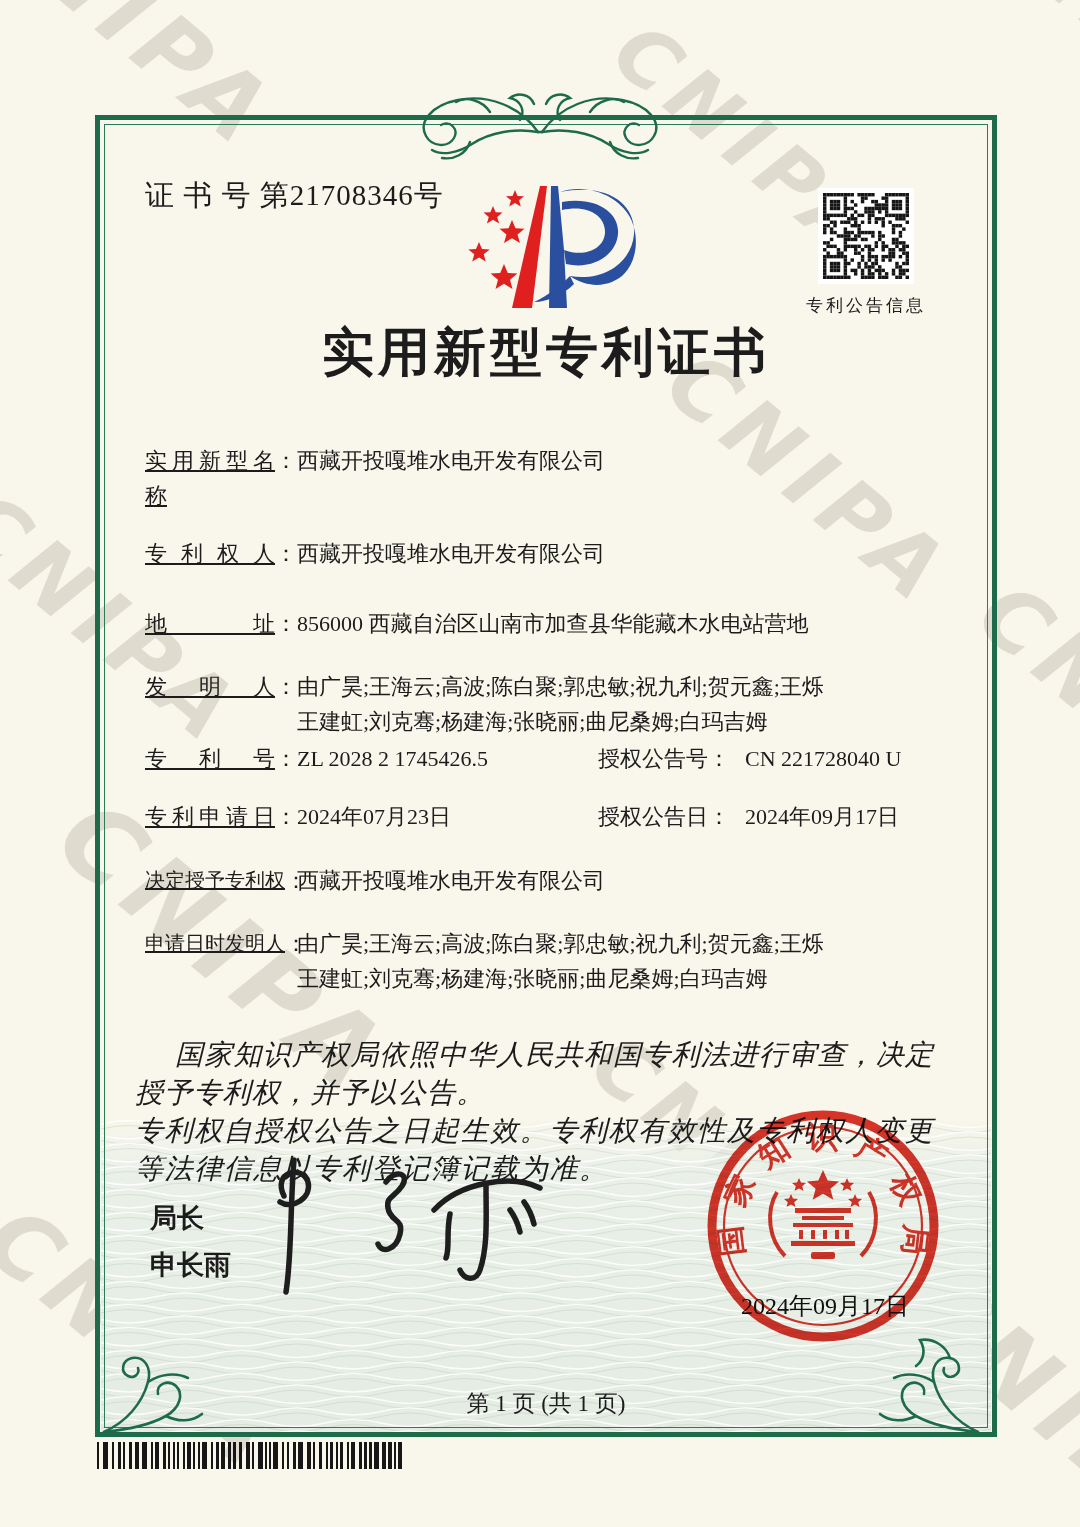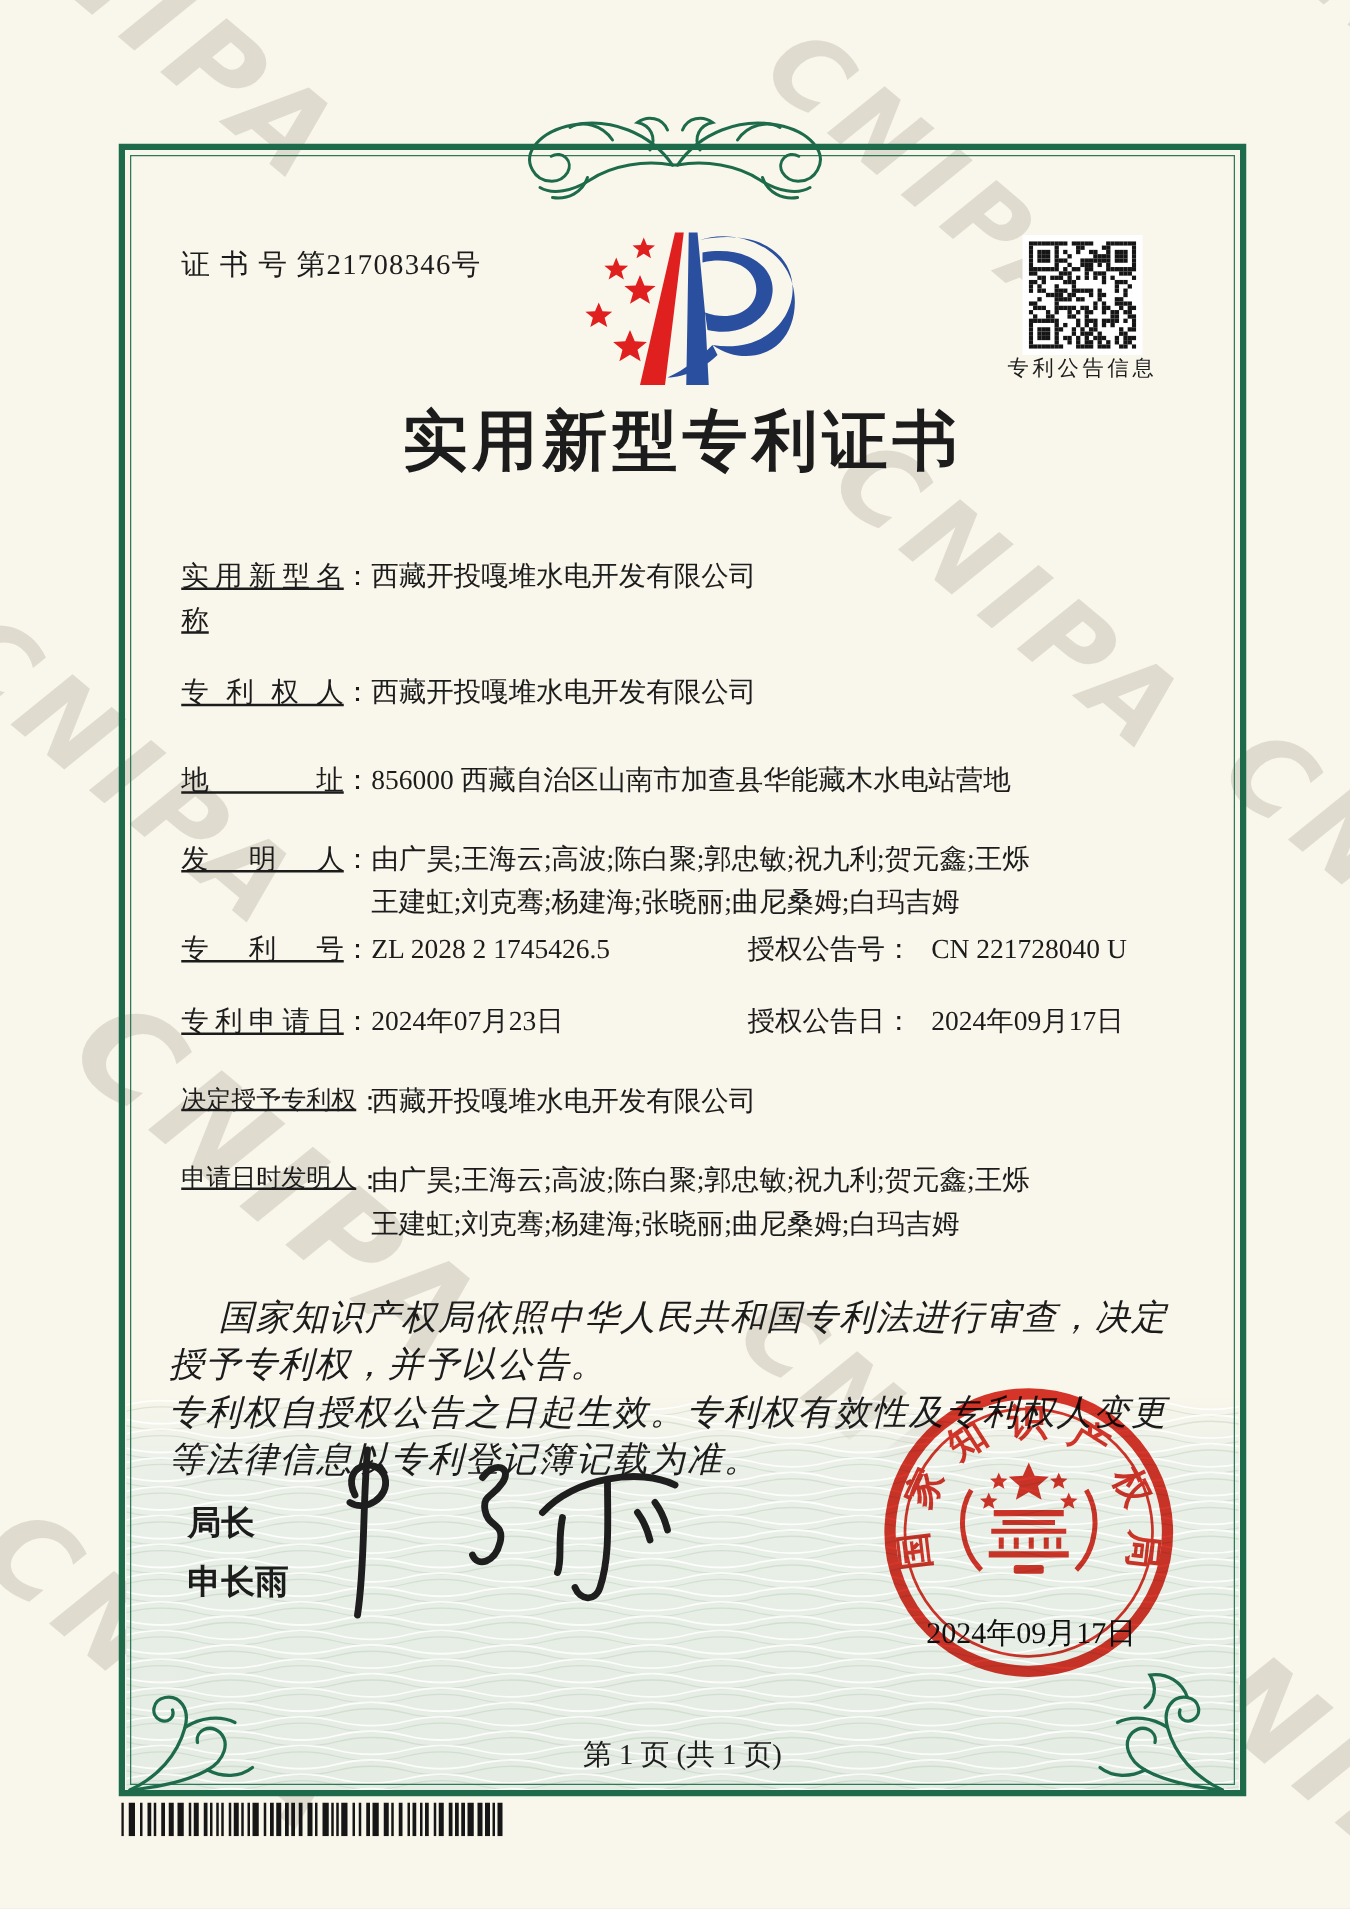--- a/index.html
+++ b/index.html
@@ -11,25 +11,25 @@
       transform:rotate(40deg);letter-spacing:10px;white-space:nowrap;z-index:1;pointer-events:none;}
   
   .frame{position:absolute;left:95px;top:115px;width:902px;height:1322px;
          border:5px solid #1d6b4a;box-sizing:border-box;z-index:3;}
   .frame-inner{position:absolute;inset:4px;border:1.6px solid #2c7a57;}
   
   .band{position:absolute;left:101px;top:1118px;width:890px;height:314px;z-index:2;
         background:linear-gradient(180deg,rgba(234,240,232,0) 0,rgba(234,240,232,.95) 50px,#e8efe6 120px,#e5ece3 100%);}
   .band svg{position:absolute;inset:0;}
   
-  .certno{position:absolute;left:145px;top:196px;font-size:23px;letter-spacing:1px;z-index:4;text-align:right;}
+  .certno{position:absolute;left:145px;top:176px;font-size:29px;letter-spacing:1px;z-index:4;text-align:right;}
   .logo{position:absolute;left:452px;top:180px;z-index:4;}
   .qr{position:absolute;left:818px;top:188px;width:96px;height:96px;background:#fff;z-index:4;
       display:flex;align-items:center;justify-content:center;}
-  .qr-label{position:absolute;left:806px;top:283px;font-size:17px;letter-spacing:3px;z-index:4;}
+  .qr-label{position:absolute;left:806px;top:294px;font-size:17px;letter-spacing:3px;z-index:4;}
   .title{position:absolute;left:95px;top:318px;width:902px;text-align:center;font-size:52px;
          font-weight:700;letter-spacing:4px;z-index:4;}
   
   .row{position:absolute;left:145px;width:820px;font-size:22px;line-height:35px;z-index:4;}
   .lbl{display:inline-block;width:130px;text-align:justify;text-align-last:justify;vertical-align:top;text-decoration:underline;}
   .lbl.wide{width:140px;font-size:20px;text-align:left;text-align-last:auto;letter-spacing:0;}
   .colon{display:inline-block;vertical-align:top;}
   .val{position:absolute;left:152px;top:0;width:660px;}
   .rlbl{position:absolute;left:453px;top:0;}
   .rval{position:absolute;left:600px;top:0;}

